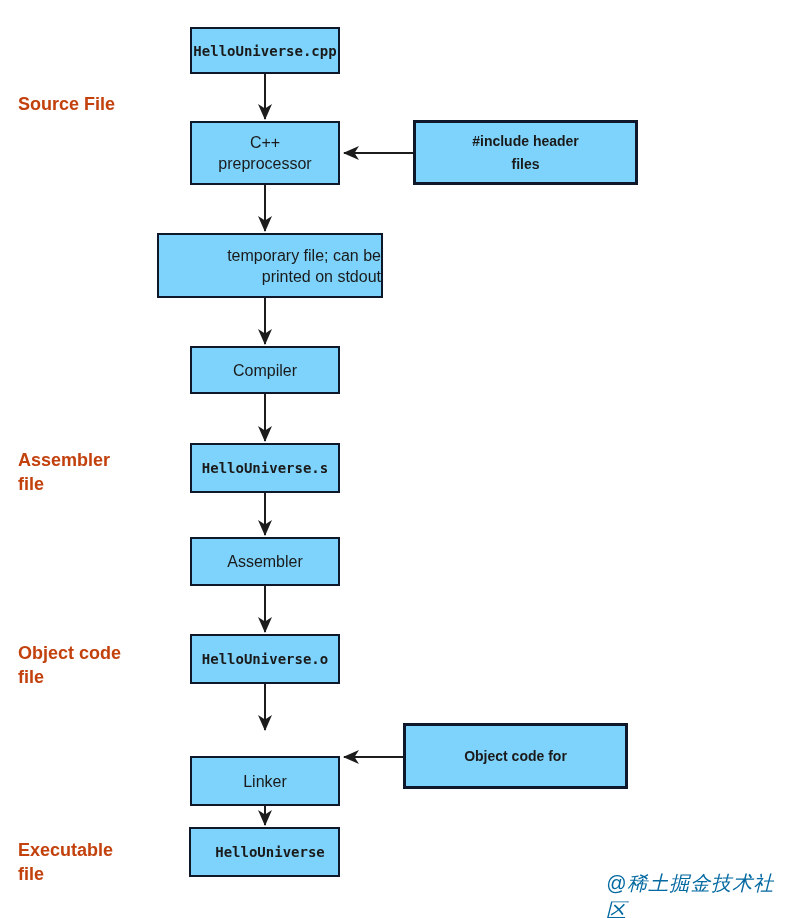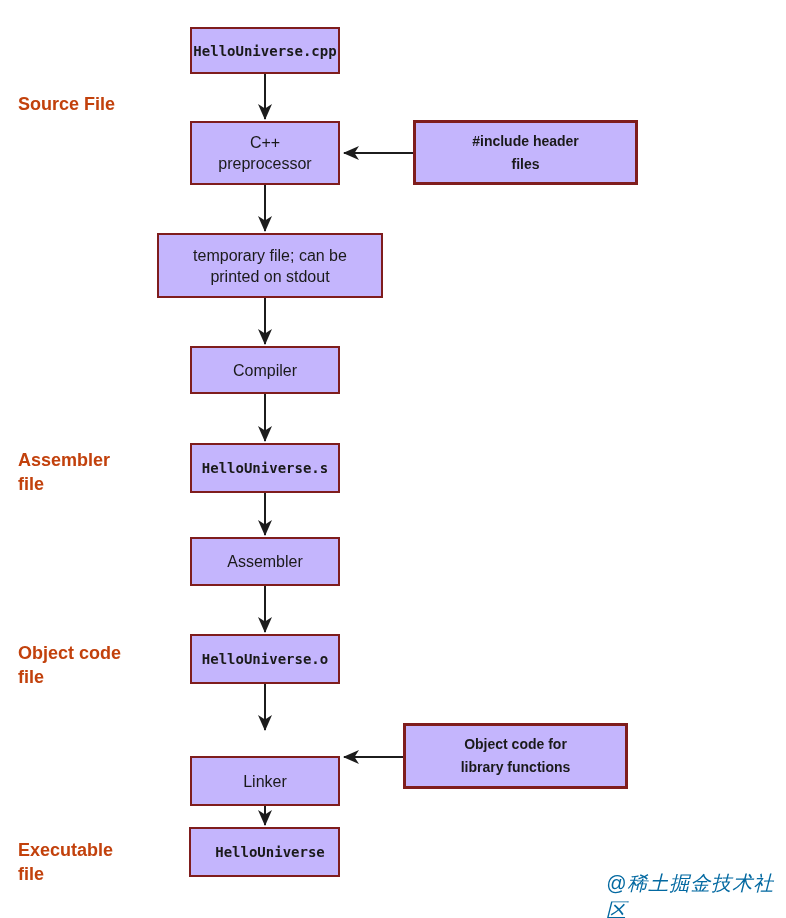--- a/index.html
+++ b/index.html
@@ -13,22 +13,22 @@
     overflow: hidden;
   }
   svg.arrows {
     position: absolute;
     left: 0; top: 0;
     width: 786px; height: 918px;
   }
   .box {
     position: absolute;
     box-sizing: border-box;
-    background: #c4b5fd;
-    border: 2px solid #7f1d1d;
+    background: #7dd3fc;
+    border: 2px solid #0f172a;
     display: flex;
     flex-direction: column;
     align-items: center;
     justify-content: center;
     text-align: center;
   }
   .box.sans { font-size: 16px; line-height: 21px; }
   .box.mono {
     font-family: "DejaVu Sans Mono", monospace;
     font-weight: bold;
@@ -103,21 +103,21 @@
 
   <div class="box mono" style="left:190px; top:27px; width:150px; height:47px;">
     <div>HelloUniverse.cpp</div>
   </div>
 
   <div class="box sans" style="left:190px; top:121px; width:150px; height:64px;">
     <div>C++</div>
     <div>preprocessor</div>
   </div>
 
-  <div class="box sans" style="left:157px; top:233px; width:226px; height:65px;">
+  <div class="box sans" style="left:157px; top:233px; width:226px; height:65px;align-items:flex-end;">
     <div>temporary file; can be</div>
     <div>printed on stdout</div>
   </div>
 
   <div class="box sans" style="left:190px; top:346px; width:150px; height:48px;justify-content:center;">
     <div>Compiler</div>
   </div>
 
   <div class="box mono" style="left:190px; top:443px; width:150px; height:50px;">
     <div>HelloUniverse.s</div>
@@ -139,18 +139,17 @@
     <div>HelloUniverse</div>
   </div>
 
   <div class="box callout" style="left:413px; top:120px; width:225px; height:65px;">
     <div>#include header</div>
     <div>files</div>
   </div>
 
   <div class="box callout" style="left:403px; top:723px; width:225px; height:66px;">
     <div>Object code for</div>
-    <div>library functions</div>
   </div>
 
   <div class="watermark">@稀土掘金技术社区</div>
 
 </div>
 
 </body></html>

